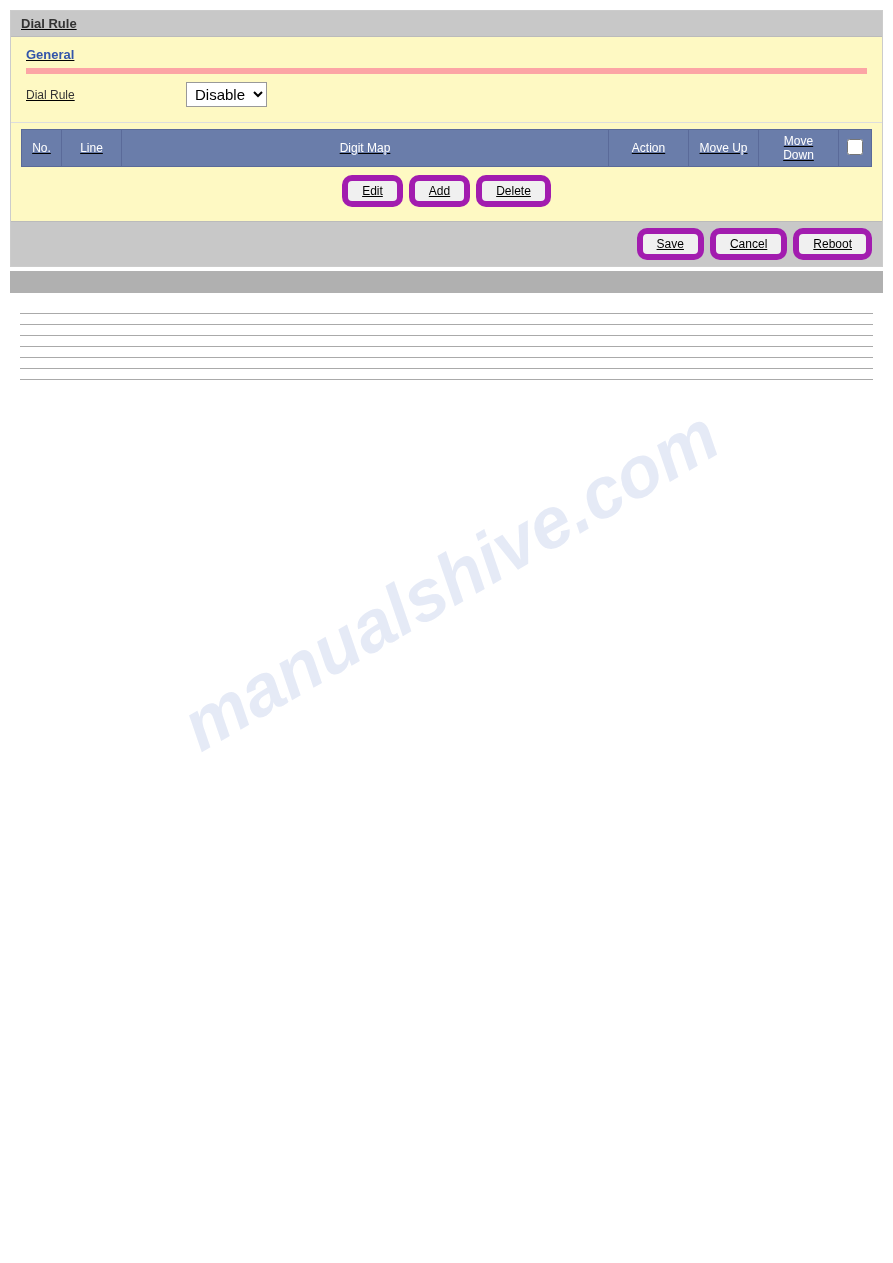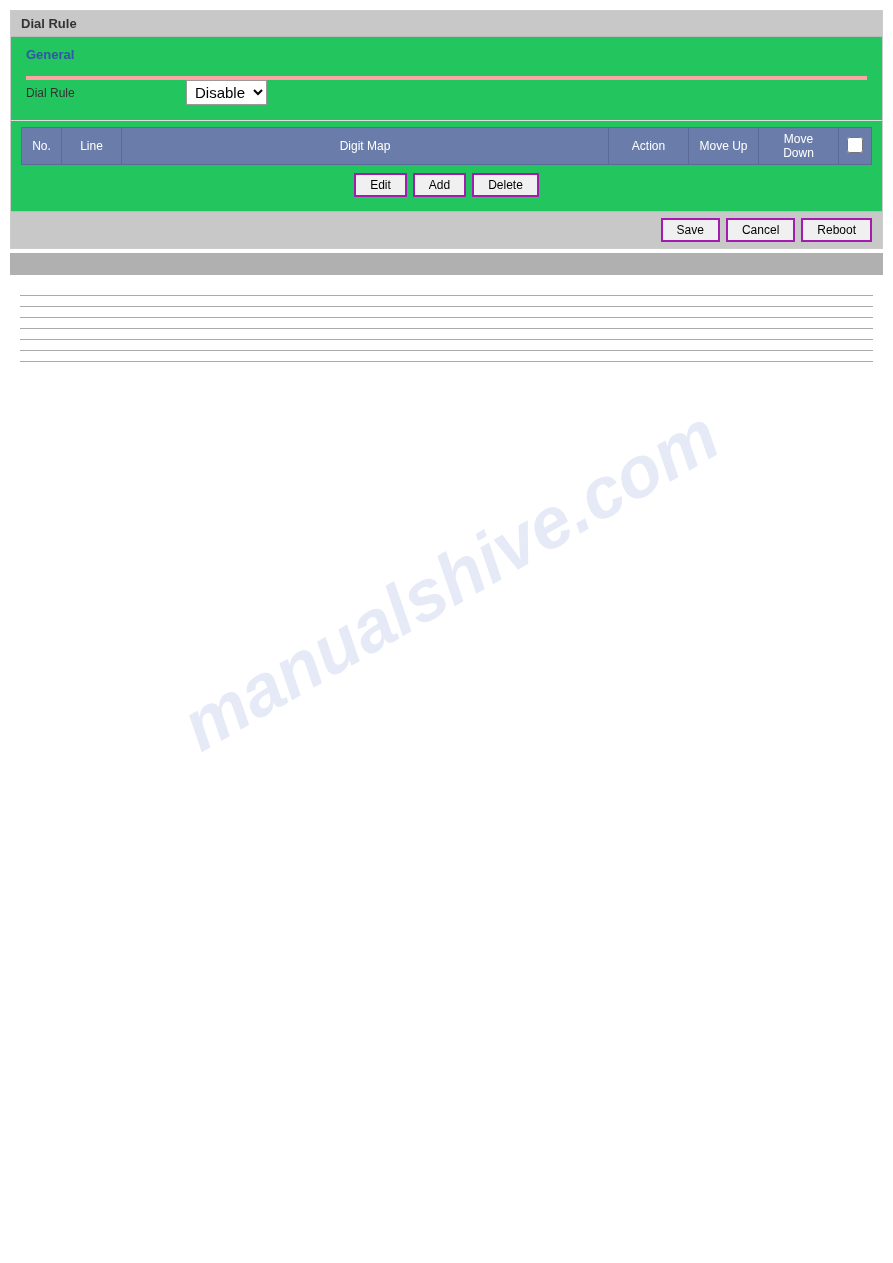--- a/index.html
+++ b/index.html
@@ -40,44 +40,45 @@
     }
     .tab.active {
       background: #fff;
       color: #333;
       font-weight: bold;
     }
 
     
     .main-content {
       border: 1px solid #ccc;
-      background: #22c55e;
+      background: #fef9c3;
+      text-decoration: underline;
     }
 
     
     .section-header {
       background: #c8c8c8;
       padding: 5px 10px;
       font-weight: bold;
       font-size: 13px;
       color: #333;
       border-bottom: 1px solid #bbb;
     }
 
     
     .general-section {
       padding: 10px 15px;
     }
     .general-label {
       color: #3355aa;
       font-weight: bold;
       font-size: 13px;
-      border-bottom: 4px solid #fca5a5;
-      margin-bottom: 0;
-      padding-bottom: 14px;
+      border-bottom: 6px solid #fca5a5;
+      margin-bottom: 8px;
+      padding-bottom: 6px;
     }
     .field-row {
       display: flex;
       align-items: center;
       margin-bottom: 5px;
     }
     .field-label {
       width: 160px;
       font-size: 12px;
       color: #333;
@@ -126,23 +127,23 @@
     .action-buttons {
       display: flex;
       justify-content: center;
       gap: 6px;
       padding: 8px 0;
     }
     .btn {
       padding: 3px 14px;
       font-size: 12px;
       background: #f0f0f0;
-      border: 2px solid #a21caf;
+      border: 6px solid #a21caf;
       cursor: pointer;
-      border-radius: 0;
+      border-radius: 10px;
     }
 
     
     .bottom-bar {
       background: #c8c8c8;
       padding: 6px 10px;
       display: flex;
       justify-content: flex-end;
       gap: 6px;
       border-top: 1px solid #bbb;

